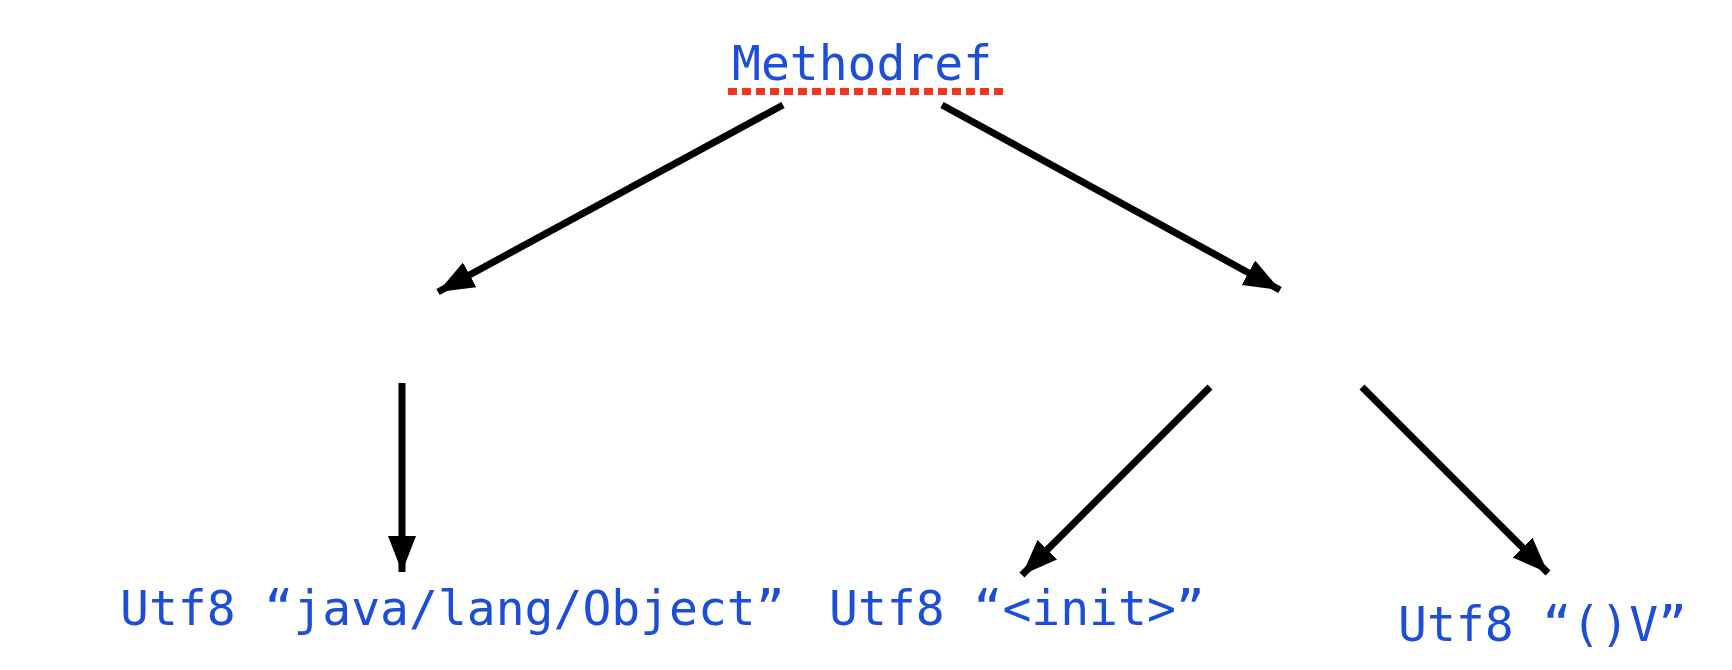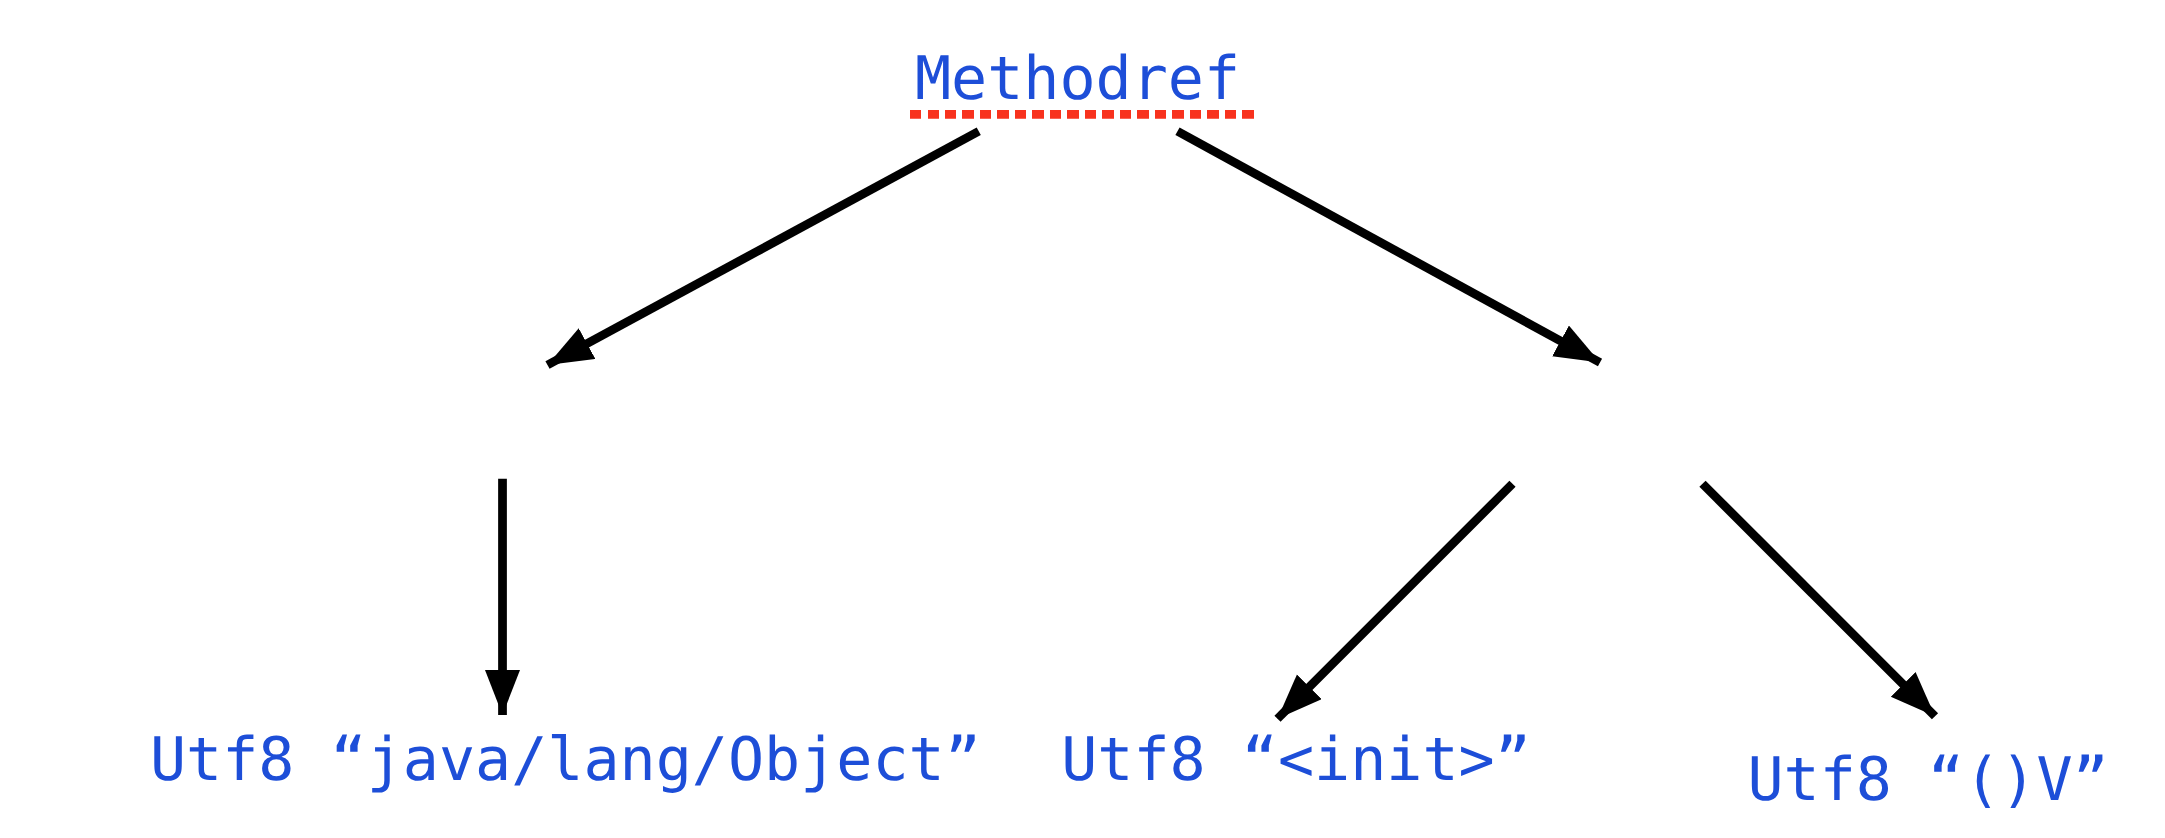--- a/index.html
+++ b/index.html
@@ -67,17 +67,17 @@
   </svg>
 
   <div class="node-label" style="left:732px; top:38px;">Methodref</div>
 
   <div class="squiggle"></div>
 
 
 
   <div class="node-label" style="left:72px; top:583px;margin-left:48px;">Utf8 “java/lang/Object”</div>
 
-  <div class="node-label" style="left:849px; top:583px;">Utf8 “&lt;init&gt;”</div>
+  <div class="node-label" style="left:829px; top:583px;">Utf8 “&lt;init&gt;”</div>
 
   <div class="node-label" style="left:1398px; top:583px;margin-top:16px;">Utf8 “()V”</div>
 
 </div>
 
 </body></html>

